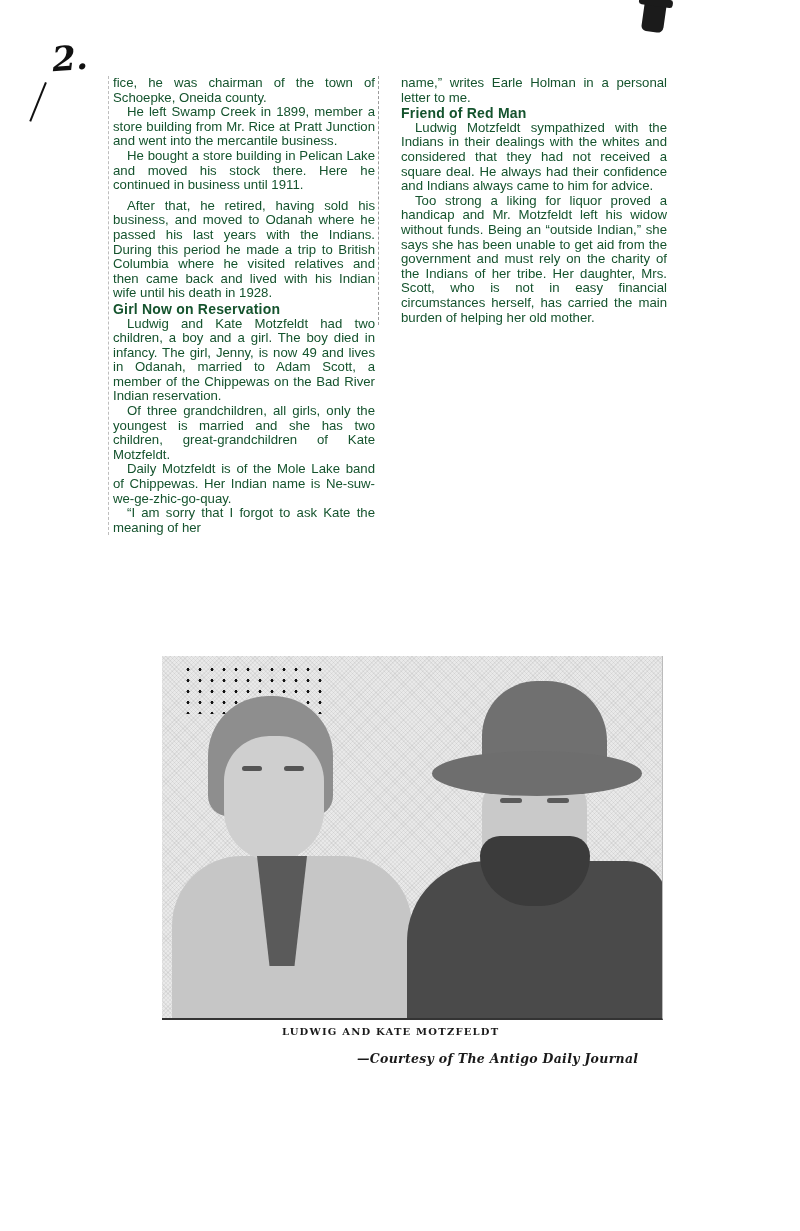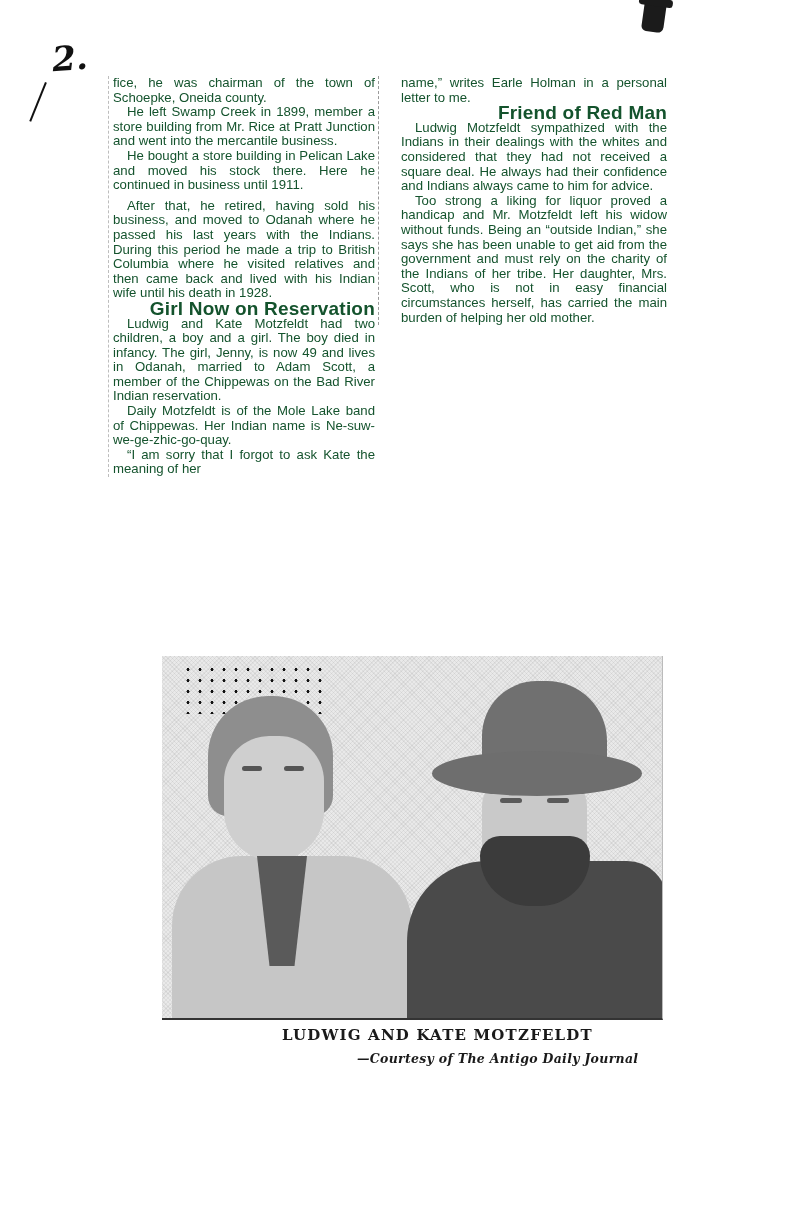--- a/index.html
+++ b/index.html
@@ -28,22 +28,22 @@
     .column {
       position: absolute; top: 76px; width: 262px;
       font-family: Liberation Sans, sans-serif; font-size: 13.2px; line-height: 14.6px;
       text-align: justify; color: #14532d;
     }
     .col-left { left: 108px; border-left: 1px dashed #bdbdbd; padding-left: 4px; }
     .col-right { left: 378px; border-left: 1px dashed #9a9a9a; padding-left: 22px; width: 266px; }
     .para { margin: 0 0 0 0; text-indent: 14px; }
     .para.gap { margin-top: 6px; }
     .subhead {
-      font-weight: bold; text-align: right; margin: 1px 0 0 0; text-indent: 0;
-      font-size: 19px; letter-spacing: 0.2px;
+      font-weight: bold; text-align: left; margin: 1px 0 0 0; text-indent: 0;
+      font-size: 14px; letter-spacing: 0.2px;
     }
     .photo {
       position: absolute; left: 162px; top: 656px; width: 500px; height: 362px;
       background:
         repeating-linear-gradient(45deg, rgba(0,0,0,0.05) 0 1px, transparent 1px 3px),
         repeating-linear-gradient(-45deg, rgba(0,0,0,0.05) 0 1px, transparent 1px 3px),
         #e9e9e9;
       border-bottom: 2px solid #333; border-right: 1px solid #bbb; overflow: hidden;
     }
     .dots {
@@ -84,21 +84,21 @@
     .man-beard {
       position: absolute; left: 318px; top: 180px; width: 110px; height: 70px;
       border-radius: 20px 20px 50px 50px; background: #3b3b3b;
     }
     .man-body {
       position: absolute; left: 245px; top: 205px; width: 260px; height: 170px;
       border-radius: 80px 40px 0 0; background: #4a4a4a;
     }
     .caption-title {
       position: absolute; left: 282px; top: 1026px;
-      font-family: "DejaVu Serif", serif; font-weight: bold; font-size: 15px;
+      font-family: "DejaVu Serif", serif; font-weight: bold; font-size: 10px;
       letter-spacing: 1.2px; color: #1a1a1a;
     }
     .caption-credit {
       position: absolute; left: 357px; top: 1042px;
       font-family: "DejaVu Serif", serif; font-weight: bold; font-style: italic;
       font-size: 12.5px; letter-spacing: 0.3px; color: #1a1a1a; margin-top: 9px;
     }
   </style>
 </head>
 <body>
@@ -107,20 +107,21 @@
 <div class="margin-mark"></div>
 <div class="corner-blot"></div>
 
 <div class="column col-left">
   <p class="para" style="text-indent:0">fice, he was chairman of the town of Schoepke, Oneida county.</p>
   <p class="para">He left Swamp Creek in 1899, member a store building from Mr. Rice at Pratt Junction and went into the mercantile business.</p>
   <p class="para">He bought a store building in Pelican Lake and moved his stock there. Here he continued in business until 1911.</p>
   <p class="para gap">After that, he retired, having sold his business, and moved to Odanah where he passed his last years with the Indians. During this period he made a trip to British Columbia where he visited relatives and then came back and lived with his Indian wife until his death in 1928.</p>
   <p class="subhead">Girl Now on Reservation</p>
   <p class="para">Ludwig and Kate Motzfeldt had two children, a boy and a girl. The boy died in infancy. The girl, Jenny, is now 49 and lives in Odanah, married to Adam Scott, a member of the Chippewas on the Bad River Indian reservation.</p>
+  <p class="para">Of three grandchildren, all girls, only the youngest is married and she has two children, great-grandchildren of Kate Motzfeldt.</p>
   <p class="para">Daily Motzfeldt is of the Mole Lake band of Chippewas. Her Indian name is Ne-suw-we-ge-zhic-go-quay.</p>
   <p class="para">“I am sorry that I forgot to ask Kate the meaning of her</p>
 </div>
 
 <div class="column col-right">
   <p class="para" style="text-indent:0">name,” writes Earle Holman in a personal letter to me.</p>
   <p class="subhead">Friend of Red Man</p>
   <p class="para">Ludwig Motzfeldt sympathized with the Indians in their dealings with the whites and considered that they had not received a square deal. He always had their confidence and Indians always came to him for advice.</p>
   <p class="para">Too strong a liking for liquor proved a handicap and Mr. Motzfeldt left his widow without funds. Being an “outside Indian,” she says she has been unable to get aid from the government and must rely on the charity of the Indians of her tribe. Her daughter, Mrs. Scott, who is not in easy financial circumstances herself, has carried the main burden of helping her old mother.</p>
 </div>

